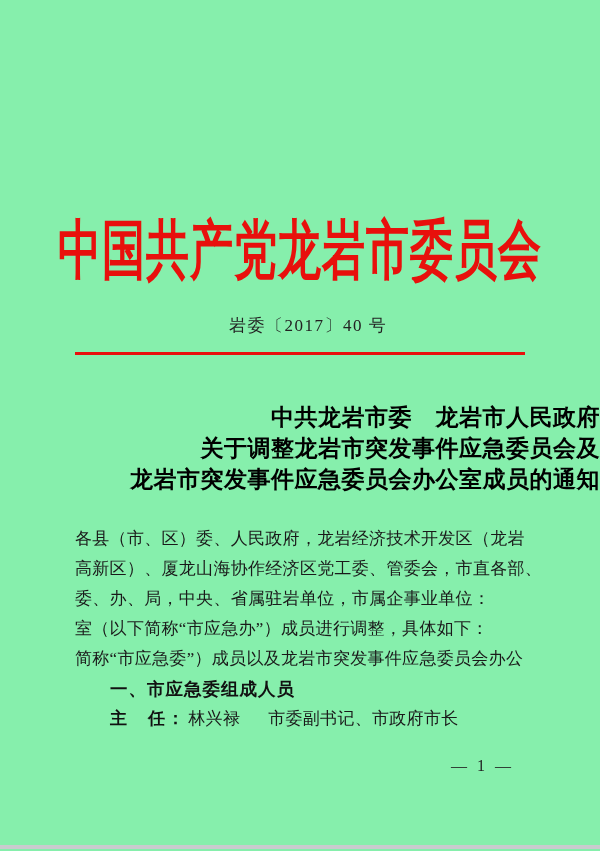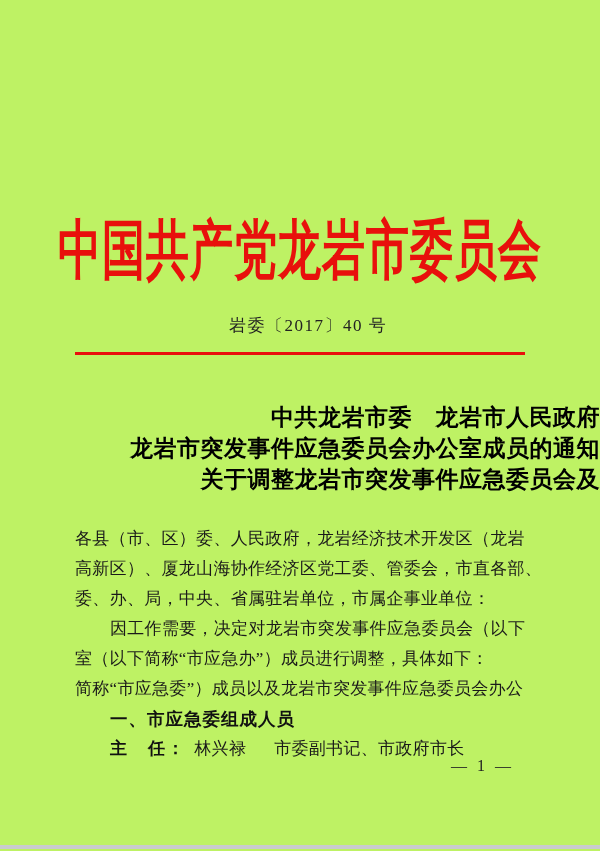--- a/index.html
+++ b/index.html
@@ -2,21 +2,21 @@
 <html lang="zh" style="--red: #e8100c; --ink: #1f1f1f; --edge: #c9cbce;"><head>
 <meta charset="utf-8">
 <style>
   :root { --red: #e8100c; --ink: #1f1f1f; --edge: #c9cbce; }
   * { margin: 0; padding: 0; box-sizing: border-box; }
   html, body { background: #ffffff; }
   body {
     width: 600px; height: 851px; position: relative; overflow: hidden;
     font-family: "Liberation Serif", "DejaVu Serif", serif; color: var(--ink);
   }
-  .page { position: absolute; inset: 0; background: #bef264; }
+  .page { position: absolute; inset: 0; background: #86efac; }
 
   .letterhead {
     position: absolute; top: 207px; left: 0; width: 600px;
     text-align: center; white-space: nowrap;
     color: var(--red); font-weight: bold; font-size: 43px; letter-spacing: 1px;
     transform: scaleY(1.5); transform-origin: center top;
     font-family: "Liberation Serif", "DejaVu Serif", serif;
   }
 
   .doc-number {
@@ -48,21 +48,21 @@
     font-family: Liberation Serif, serif;
     font-weight: bold; font-size: 17.5px; color: #111; letter-spacing: 1px;
   }
 
   .member-line { height: 30px; white-space: nowrap; padding-left: 35px; }
   .member-role {
     font-family: "Liberation Sans", "DejaVu Sans", sans-serif;
     font-weight: bold; color: #111; letter-spacing: 2px;
   }
   .member-colon { font-weight: bold; color: #111; }
-  .member-name { margin-left: 10px; }
+  .member-name { margin-left: 4px; }
   .member-position { margin-left: 28px; }
 
   .page-number {
     position: absolute; top: 757px; right: 86px;
     font-size: 16px; letter-spacing: 3px; color: #222; white-space: nowrap;
   }
 
   .page-edge {
     position: absolute; top: 845px; left: 0; width: 600px; height: 4px;
     background: var(--edge);
@@ -74,31 +74,30 @@
 <div class="page">
 
   <div class="letterhead">中国共产党龙岩市委员会</div>
 
   <div class="doc-number">岩委〔2017〕40 号</div>
 
   <div class="red-line"></div>
 
   <div class="notice-title">
     <div class="t-line">中共龙岩市委　龙岩市人民政府</div>
+    <div class="t-line">关于调整龙岩市突发事件应急委员会及</div>
     <div class="t-line">龙岩市突发事件应急委员会办公室成员的通知</div>
-    <div class="t-line">关于调整龙岩市突发事件应急委员会及</div>
   </div>
 
   <div class="body-block">
 
     <div class="line">各县（市、区）委、人民政府，龙岩经济技术开发区（龙岩</div>
     <div class="line">高新区）、厦龙山海协作经济区党工委、管委会，市直各部、</div>
     <div class="line">委、办、局，中央、省属驻岩单位，市属企事业单位：</div>
 
-    <div class="line indent">因工作需要，决定对龙岩市突发事件应急委员会（以下</div>
     <div class="line">室（以下简称“市应急办”）成员进行调整，具体如下：</div>
     <div class="line">简称“市应急委”）成员以及龙岩市突发事件应急委员会办公</div>
 
     <div class="section-heading">一、市应急委组成人员</div>
 
     <div class="member-line">
       <span class="member-role">主　任</span><span class="member-colon">：</span><span class="member-name">林兴禄</span><span class="member-position">市委副书记、市政府市长</span>
     </div>
 
   </div>

